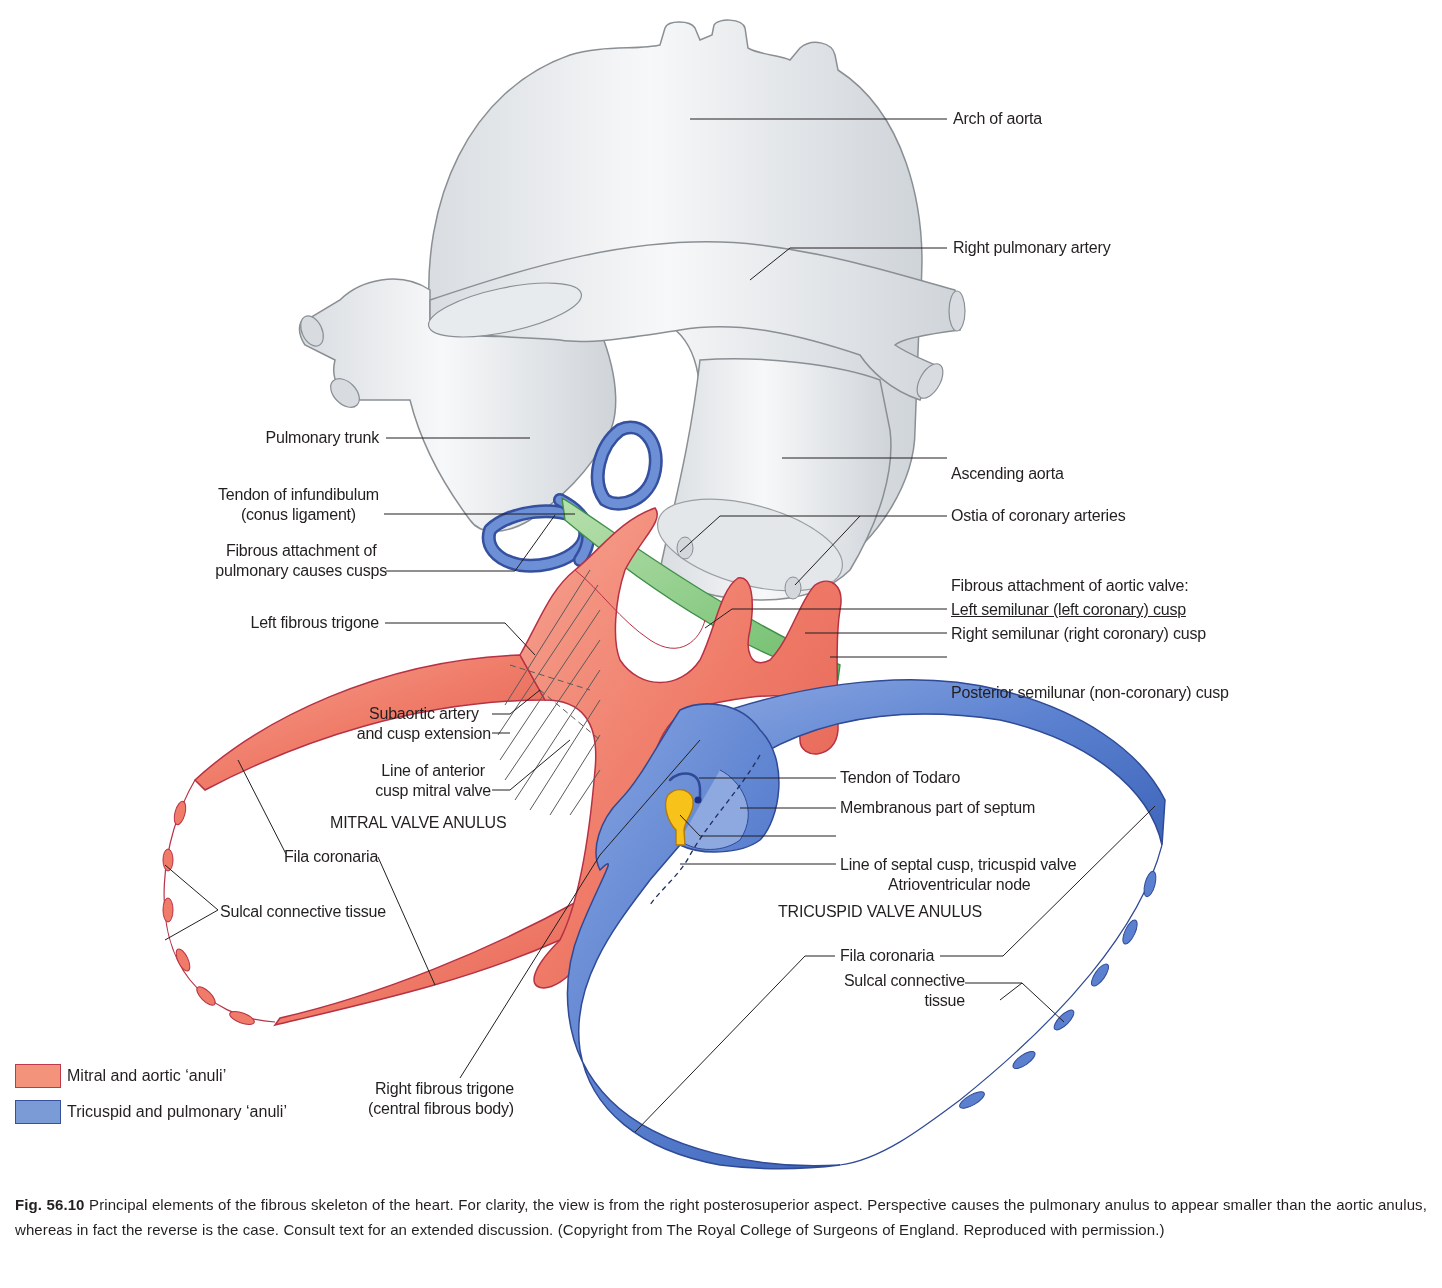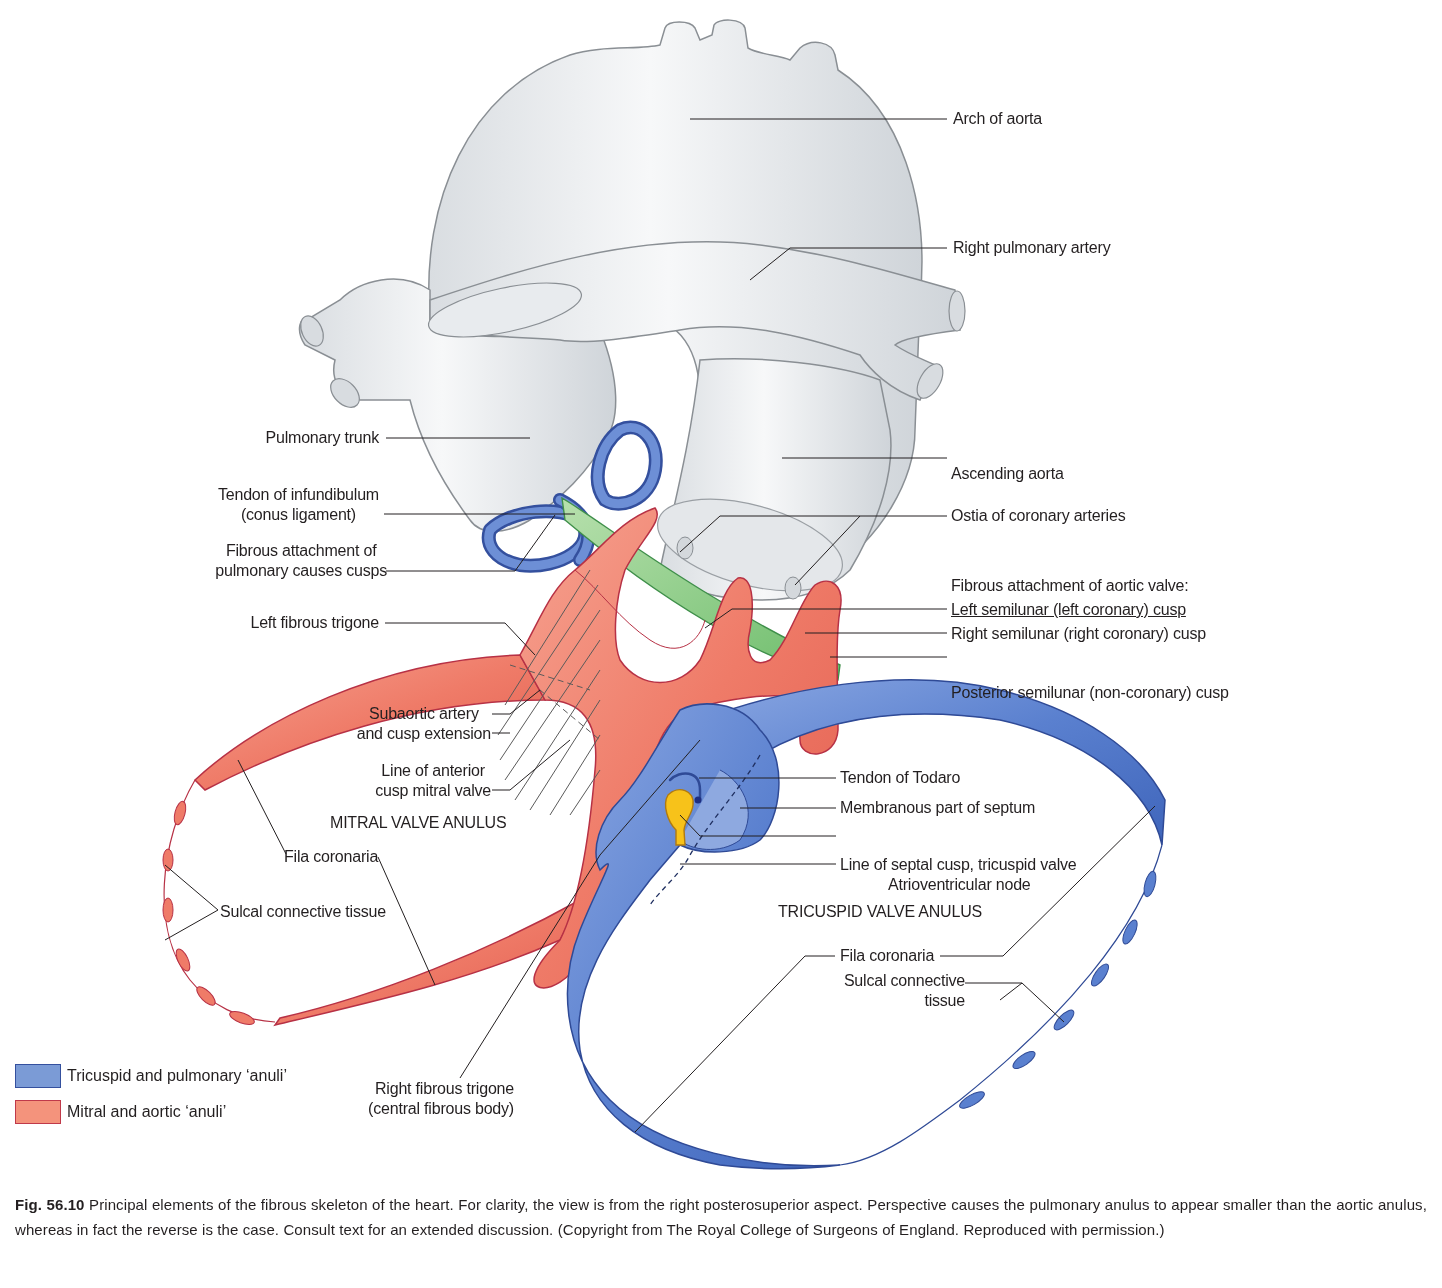--- a/index.html
+++ b/index.html
@@ -197,22 +197,22 @@
   <div>Sulcal connective</div>
   <div>tissue</div>
 </div>
 <div class="lbl c" style="left:362px;top:1079px;width:152px;">
   <div>Right fibrous trigone</div>
   <div>(central fibrous body)</div>
 </div>
 
 <div class="legend">
   <div class="legend-item">
+    <div class="swatch" style="background:#f4937c;border-color:#c0394a;"></div>
+    <span class="legend-text">Mitral and aortic ‘anuli’</span>
+  </div>
+  <div class="legend-item">
     <div class="swatch" style="background:#7b9bd6;border-color:#34509e;"></div>
     <span class="legend-text">Tricuspid and pulmonary ‘anuli’</span>
   </div>
-  <div class="legend-item">
-    <div class="swatch" style="background:#f4937c;border-color:#c0394a;"></div>
-    <span class="legend-text">Mitral and aortic ‘anuli’</span>
-  </div>
 </div>
 
 <div class="caption"><b>Fig. 56.10</b><span> Principal elements of the fibrous skeleton of the heart. For clarity, the view is from the right posterosuperior aspect. Perspective causes the pulmonary anulus to appear smaller than the aortic anulus, whereas in fact the reverse is the case. Consult text for an extended discussion. (Copyright from The Royal College of Surgeons of England. Reproduced with permission.)</span></div>
 
 </body></html>

